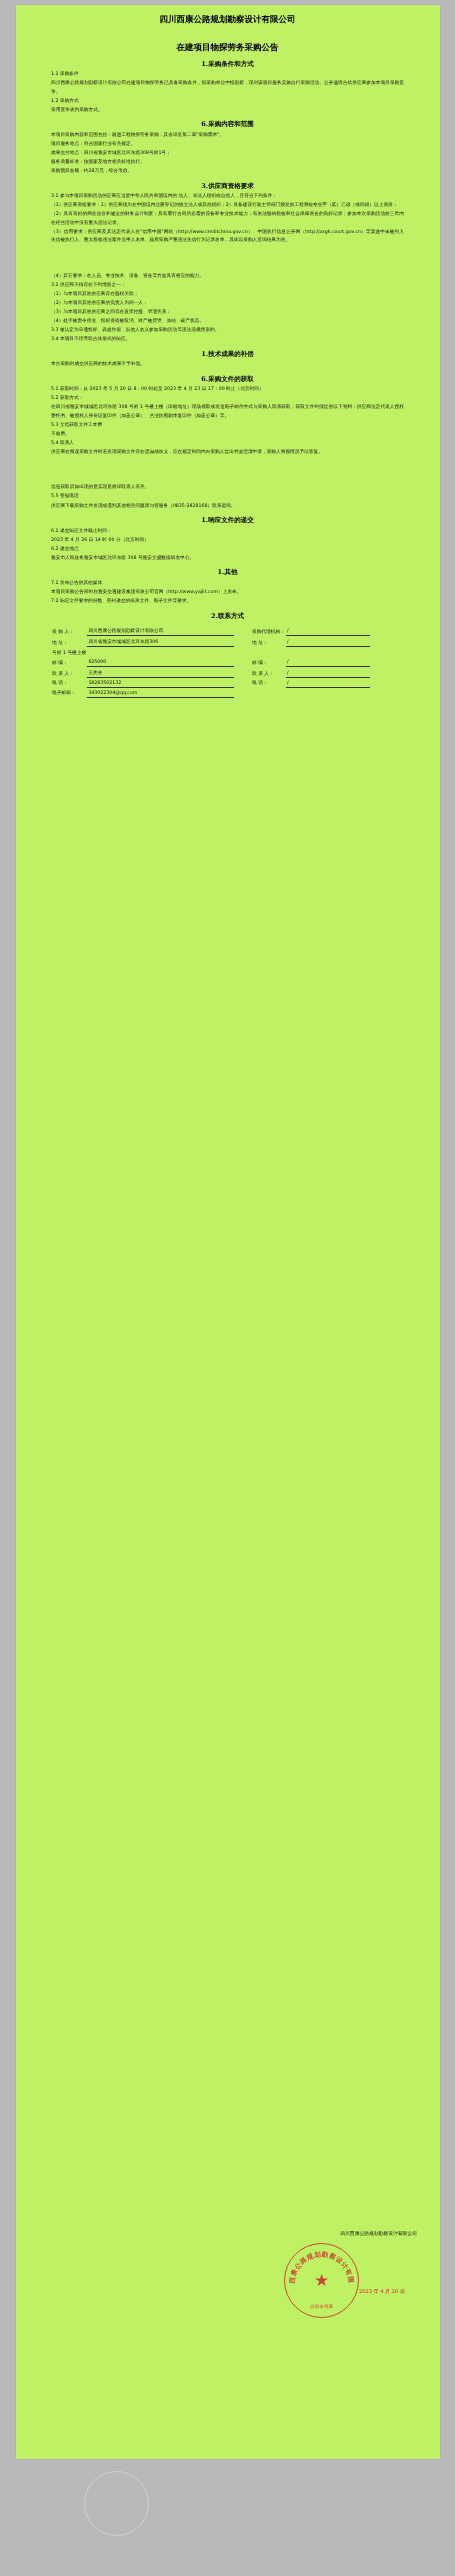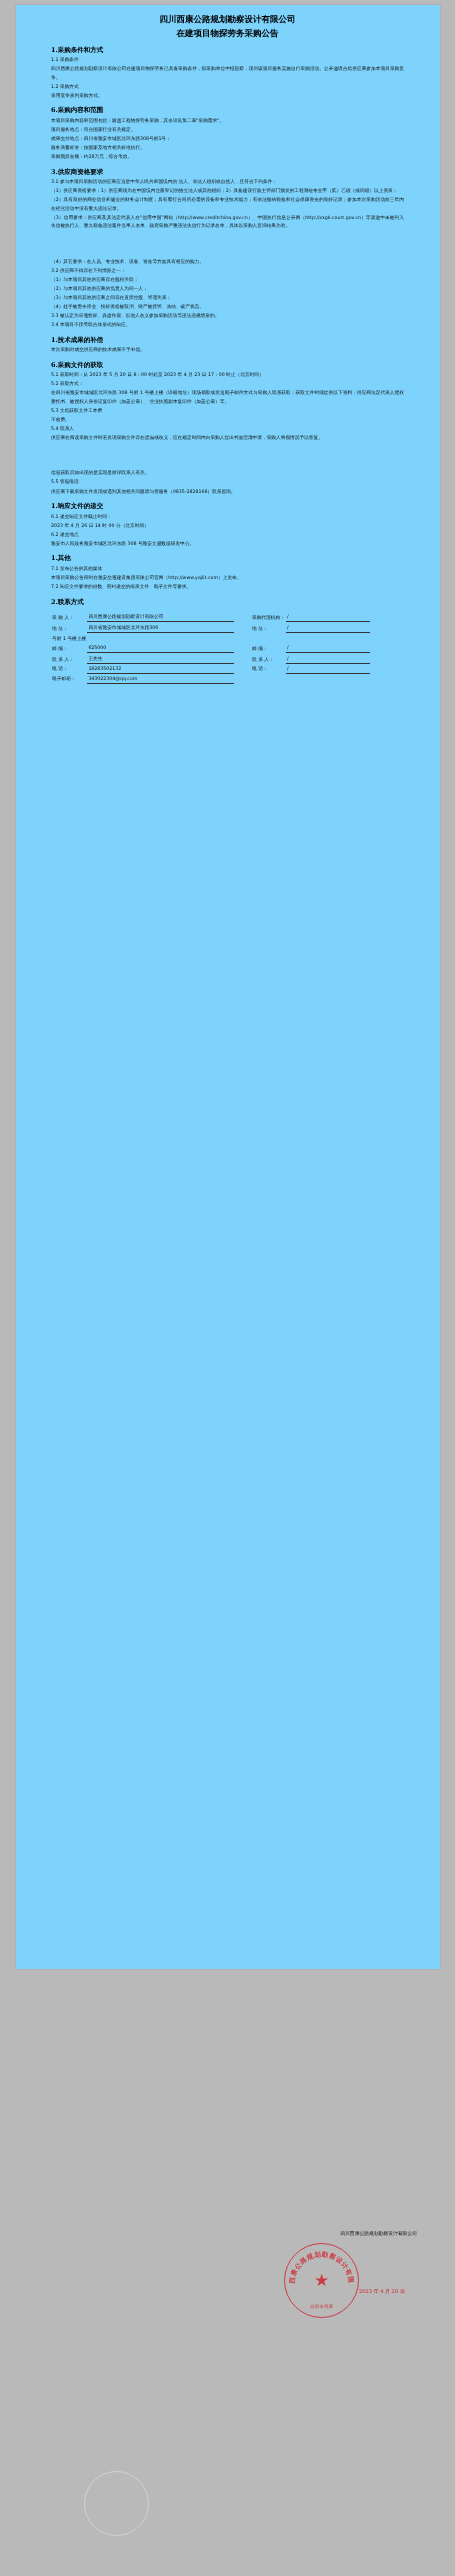--- a/index.html
+++ b/index.html
@@ -16,48 +16,49 @@
     width: 456px;
     height: 2576px;
     background: #b9b9b9;
     overflow: hidden;
   }
   .sheet {
     position: absolute;
     left: 16px;
     top: 4.6px;
     width: 424px;
-    height: 1964px;
-    background: #7dd3fc;
+    height: 2454px;
+    background: #bef264;
     box-shadow: 0 0 1.1px rgba(0,0,0,0.25);
   }
   .inner {
     position: absolute;
     left: 35px;
     top: 8px;
     width: 353px;
   }
   .title1, .title2 {
     text-align: center;
     font-family: "DejaVu Serif", "Liberation Serif", serif;
     font-weight: bold;
     font-size: 8.5px;
     line-height: 12.5px;
     color: #000;
   }
-  .title2 { margin-top: 2px; }
+  .title2 { margin-top: 16px; }
 
   .h2 {
     font-family: "DejaVu Serif", "Liberation Serif", serif;
     font-weight: bold;
     font-size: 6.5px;
     line-height: 10.8px;
     margin-top: 5.1px;
     margin-bottom: 0.6px;
     color: #000;
+    text-align: center;
   }
   .p {
     font-family: "DejaVu Sans", "Liberation Sans", sans-serif;
     font-size: 4.7px;
     line-height: 8.5px;
     color: #111;
     text-align: justify;
     margin: 0 0 0.6px 0;
   }
   .gap-xl { height: 26px; }

